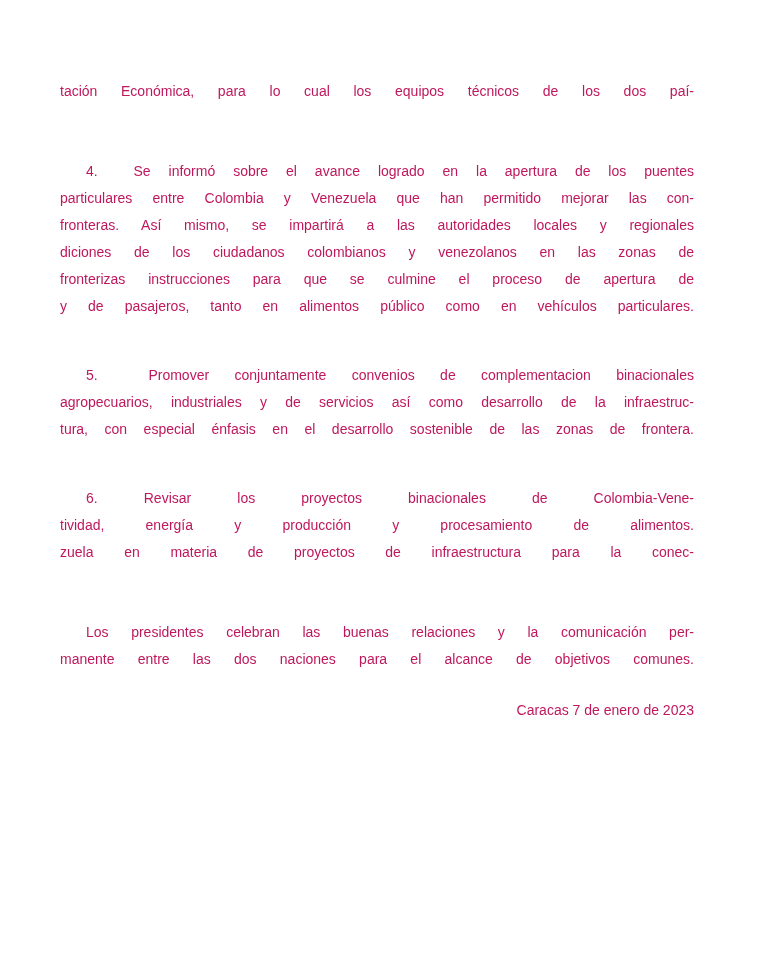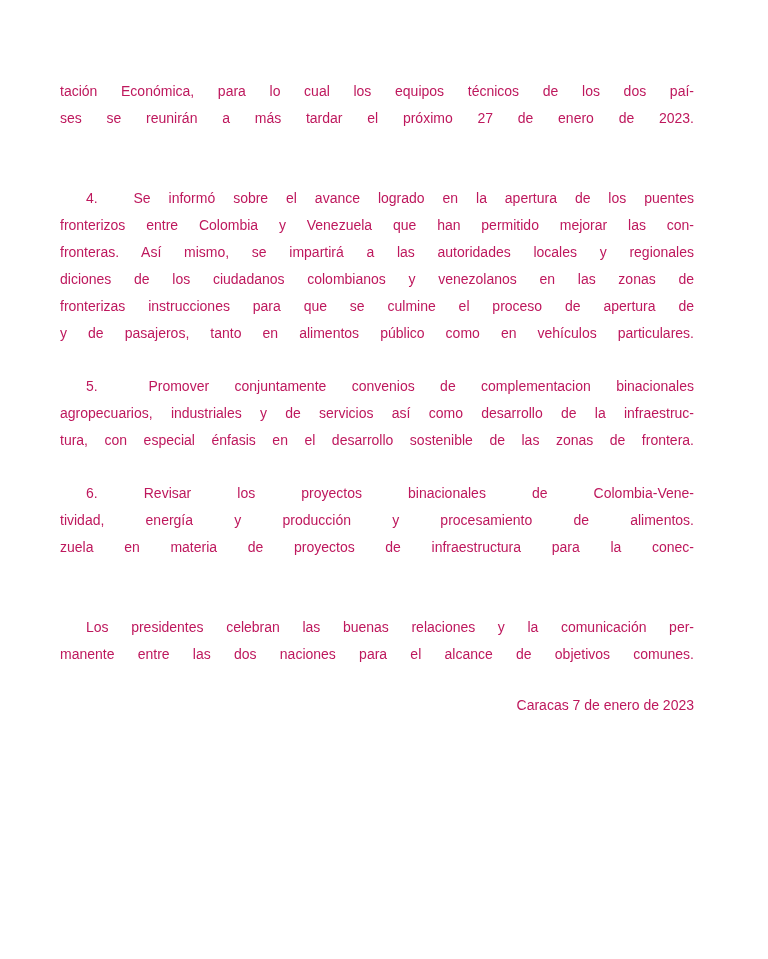--- a/index.html
+++ b/index.html
@@ -19,21 +19,21 @@
     position: absolute;
     top: 78px;
     left: 60px;
     width: 634px;
     color: #be185d;
     font-size: 14px;
     line-height: 27px;
     filter: blur(0.3px);
   }
   .para {
-    margin-top: 26px;
+    margin-top: 42px;
   }
   .para:first-child {
     margin-top: 0;
   }
   .para[data-name="paragraph-item-4"],
   .para[data-name="closing-paragraph"] {
     margin-top: 53px;
   }
   .line {
     text-align: justify;
@@ -52,25 +52,24 @@
   }
 </style>
 </head>
 <body>
 
 <div class="page" data-name="document-page">
   <div class="text-block" data-name="text-block">
 
     <div class="para" data-name="paragraph-continuation">
         <div class="line" data-name="text-line">tación Económica, para lo cual los equipos técnicos de los dos paí-</div>
-        <div class="line" data-name="text-line">ses se reunirán a más tardar el próximo 27 de enero de 2023.</div>
       </div>
       <div class="para indent" data-name="paragraph-item-4">
         <div class="line" data-name="text-line">4.&nbsp; Se informó sobre el avance logrado en la apertura de los puentes</div>
-        <div class="line" data-name="text-line">fronterizos entre Colombia y Venezuela que han permitido mejorar las con-</div>
+        <div class="line" data-name="text-line">particulares entre Colombia y Venezuela que han permitido mejorar las con-</div>
         <div class="line" data-name="text-line">fronteras. Así mismo, se impartirá a las autoridades locales y regionales</div>
         <div class="line" data-name="text-line">diciones de los ciudadanos colombianos y venezolanos en las zonas de</div>
         <div class="line" data-name="text-line">fronterizas instrucciones para que se culmine el proceso de apertura de</div>
         <div class="line" data-name="text-line">y de pasajeros, tanto en alimentos público como en vehículos particulares.</div>
       </div>
       <div class="para indent tight" data-name="paragraph-item-5">
         <div class="line" data-name="text-line">5.&nbsp; Promover conjuntamente convenios de complementacion binacionales</div>
         <div class="line" data-name="text-line">agropecuarios, industriales y de servicios así como desarrollo de la infraestruc-</div>
         <div class="line" data-name="text-line">tura, con especial énfasis en el desarrollo sostenible de las zonas de frontera.</div>
       </div>

